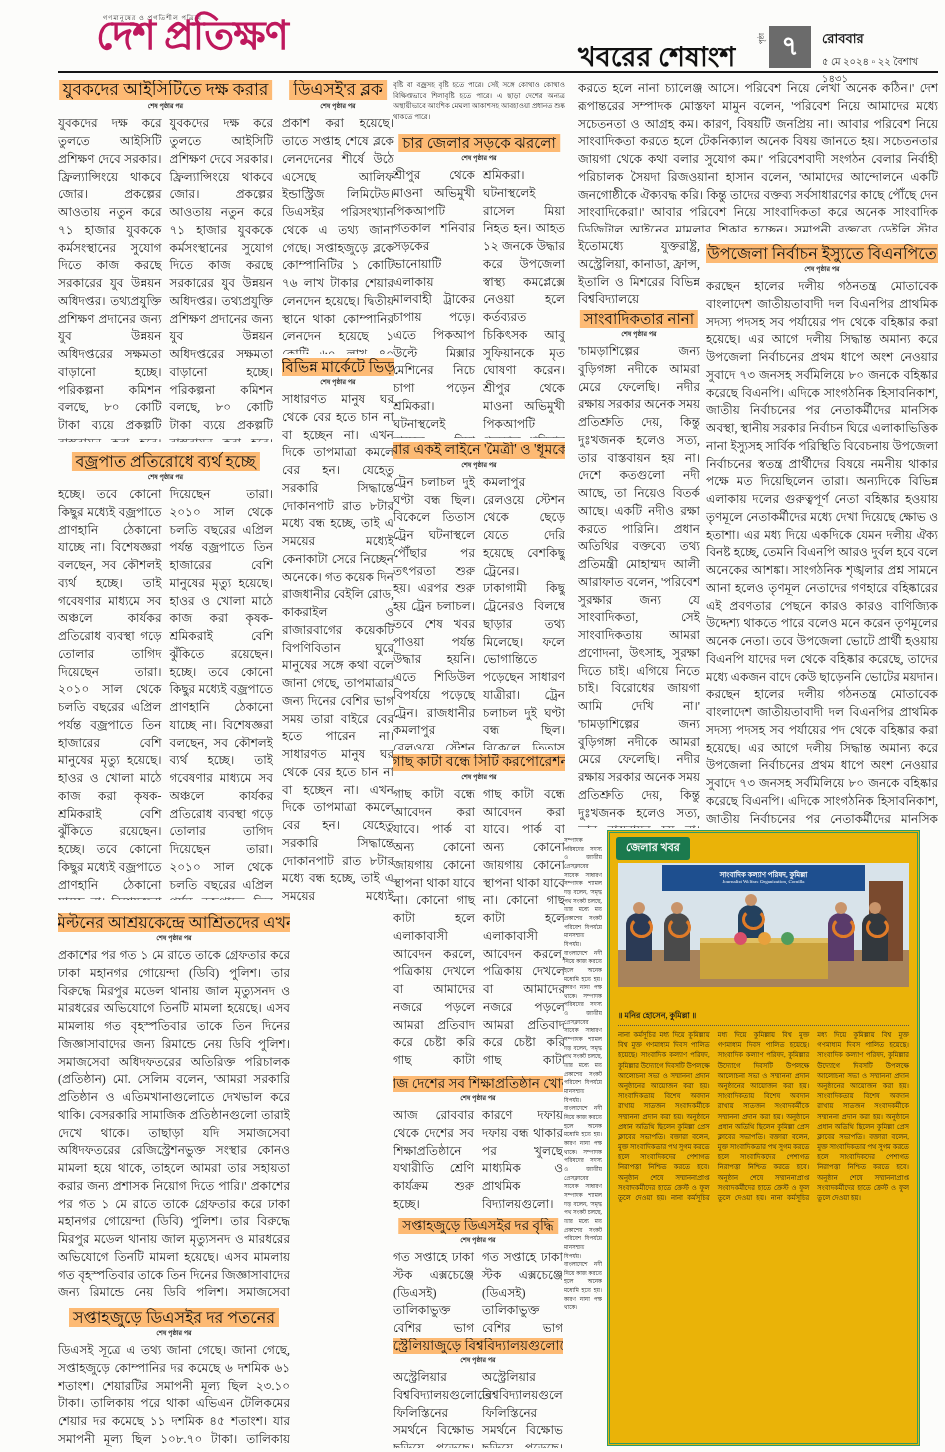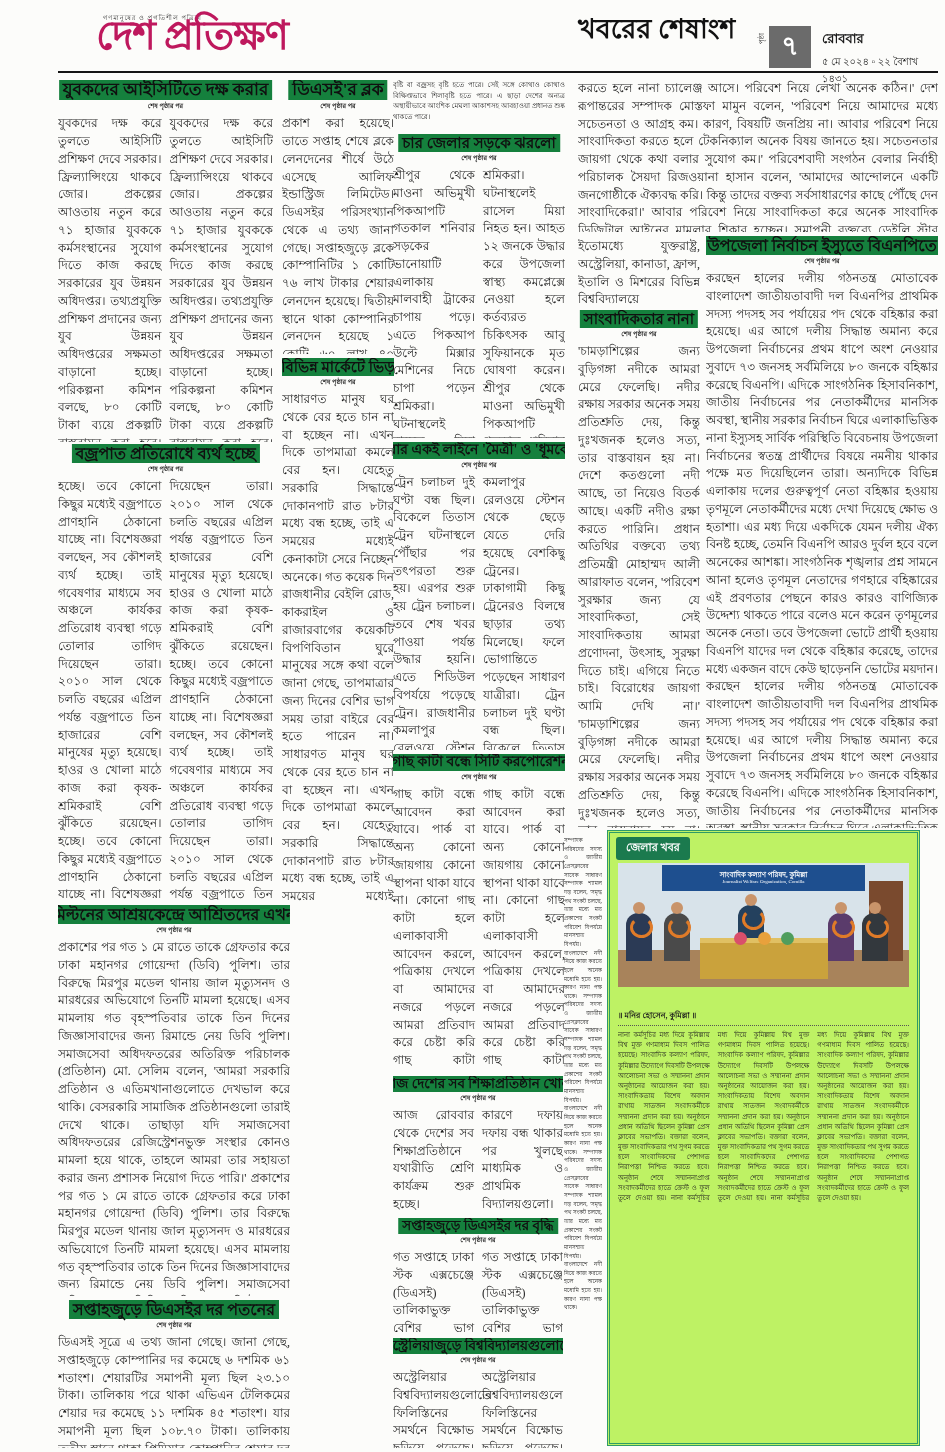--- a/index.html
+++ b/index.html
@@ -1,40 +1,40 @@
 <!DOCTYPE html>
 <html><head>
 <meta charset="utf-8">
 <style>
   html,body{margin:0;padding:0;background:#e8e8e4;}
   .page{position:relative;width:945px;height:1452px;background:#fcfcfa;margin:0 auto;
         font-family:"Liberation Serif","DejaVu Serif",serif;color:#1c1c1c;overflow:hidden;}
   
   .tagline{position:absolute;left:103px;top:13px;font-size:6.5px;letter-spacing:1px;color:#333;}
   .logo{position:absolute;left:96px;top:16px;font-size:40px;font-weight:900;letter-spacing:-1px;color:#be185d;line-height:1;}
-  .section-title{position:absolute;left:578px;top:16px;font-size:27px;font-weight:800;color:#111;line-height:1;}
+  .section-title{position:absolute;left:578px;top:44px;font-size:27px;font-weight:800;color:#111;line-height:1;}
   .page-word{position:absolute;left:756px;top:33px;font-size:7px;writing-mode:vertical-rl;transform:rotate(180deg);color:#333;}
   .page-box{position:absolute;left:769px;top:26px;width:42px;height:42px;background:#6b6b6b;
             display:flex;align-items:center;justify-content:center;color:#fff;font-size:27px;font-weight:700;}
   .day{position:absolute;left:822px;top:29px;font-size:13px;font-weight:700;}
   .date{position:absolute;left:822px;top:54px;font-size:10px;color:#222;}
   .mast-rule{position:absolute;left:58px;top:71px;width:880px;height:2px;background:#151515;}
   
   .art{position:absolute;overflow:hidden;}
   .hl{position:relative;left:50%;transform:translateX(-50%);width:max-content;max-width:none;
-      margin:0;padding:0 4px;background:#15803d;font-weight:700;color:#101010;line-height:1.2;white-space:nowrap;z-index:2;}
-  .h17{font-size:17px;} .h16{font-size:16px;} .h15{font-size:15px;} .h14{font-size:14px;} .h13{font-size:13.5px;}
+      margin:0;padding:0 4px;background:#fdba74;font-weight:400;color:#101010;line-height:1.2;white-space:nowrap;z-index:2;}
+  .h17{font-size:17px;} .h16{font-size:16px;margin-top:8px;} .h15{font-size:15px;} .h14{font-size:14px;} .h13{font-size:13.5px;}
   .dl{font-size:6.5px;font-weight:700;text-align:center;margin:1px 0 3px;}
   .pre{font-size:7px;line-height:1.5;text-align:justify;margin-bottom:12px;}
   .bd{font-size:12px;line-height:1.48;text-align:justify;color:#1f1f1f;}
   .c2{column-count:2;column-gap:8px;}
   .tiny{font-size:5.6px;line-height:1.55;}
   
   .jbox{position:absolute;left:607px;top:830px;width:313px;height:616px;border:3px double #2f9b68;
-        background:#bef264;box-sizing:border-box;padding:6px 8px;display:flex;flex-direction:column;}
+        background:#eab308;box-sizing:border-box;padding:6px 8px;display:flex;flex-direction:column;}
   .badge{position:absolute;left:6px;top:4px;background:#1b7a4e;color:#fff;font-size:11px;font-weight:700;
          padding:2px 10px;border-radius:3px;z-index:3;}
   .photo{position:relative;margin-top:24px;height:124px;background:linear-gradient(#d8e3ea 0 70%,#a8835b 70% 100%);overflow:hidden;}
   .banner{position:absolute;left:15%;top:2px;width:70%;height:26px;background:#1e4f8f;color:#fff;
           display:flex;flex-direction:column;align-items:center;justify-content:center;line-height:1.2;}
   .banner .b1{font-size:7px;font-weight:700;} .banner .b2{font-size:5px;}
   .door{position:absolute;right:6px;top:18px;width:34px;height:80px;background:#7a4a2e;}
   .ptable{position:absolute;left:50%;transform:translateX(-50%);bottom:8px;width:128px;height:36px;
           background:#caa23c;border-top:5px solid #e0c063;}
   .bqt{position:absolute;bottom:42px;width:13px;height:13px;border-radius:50%;}

